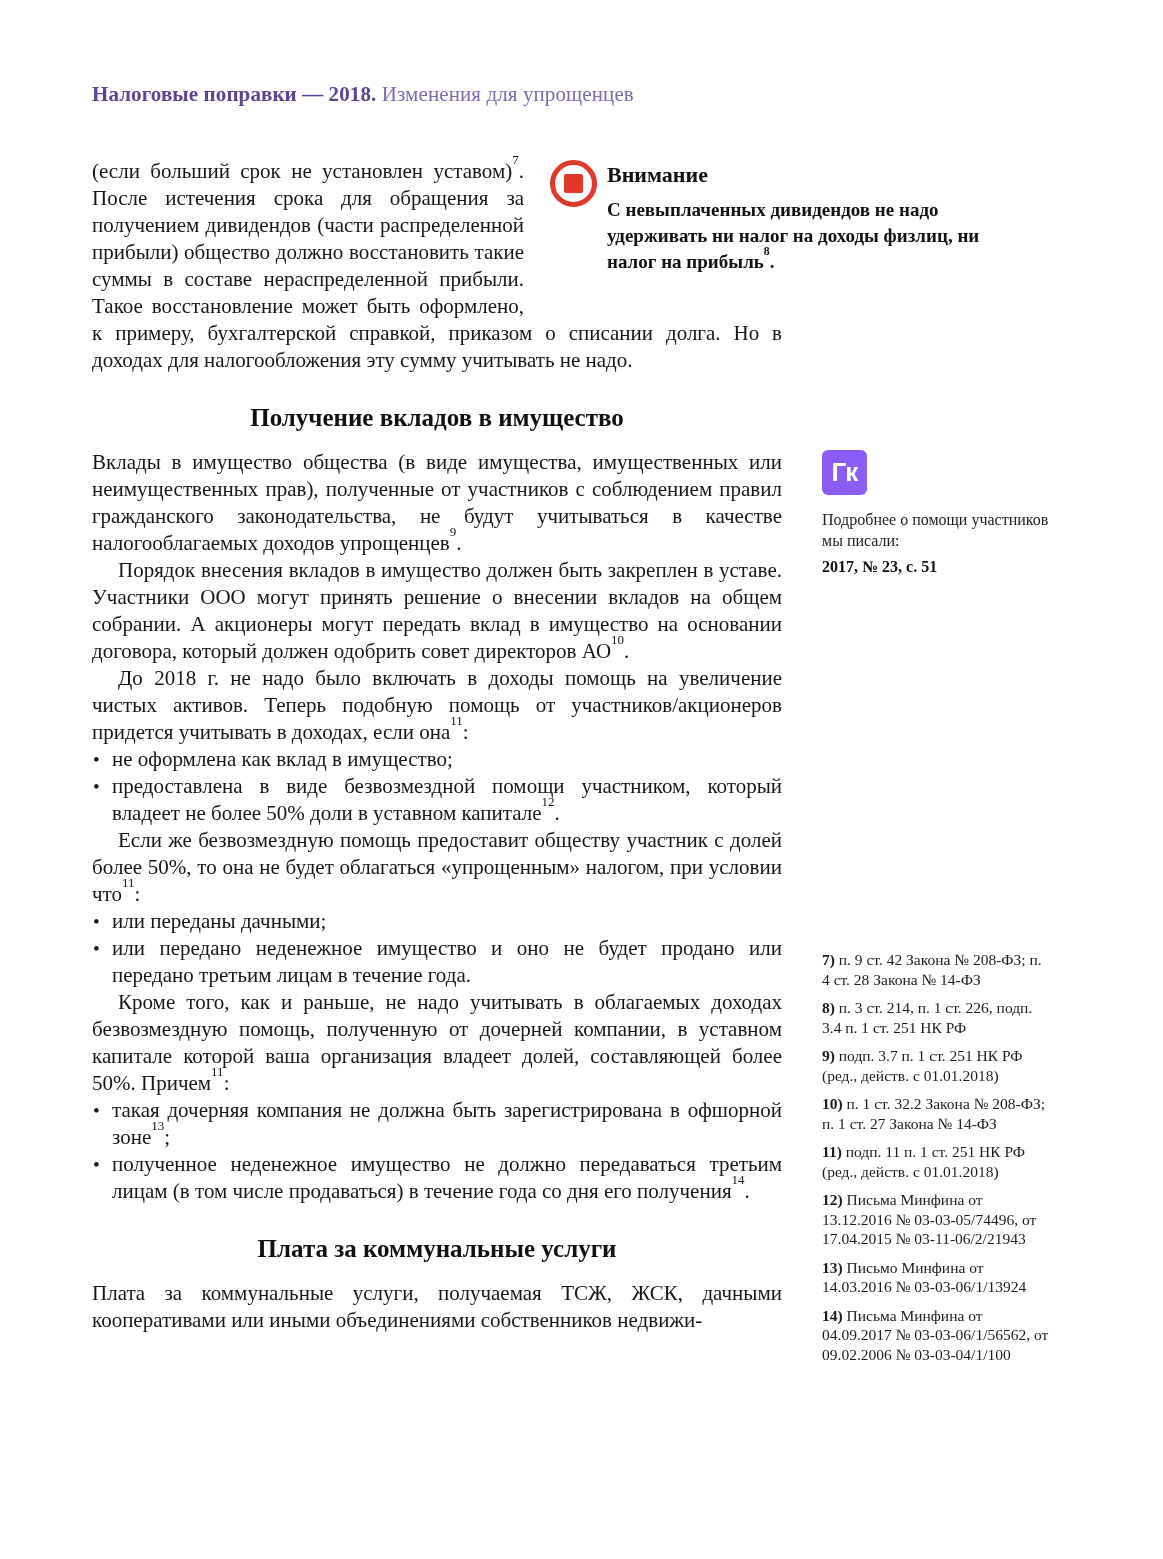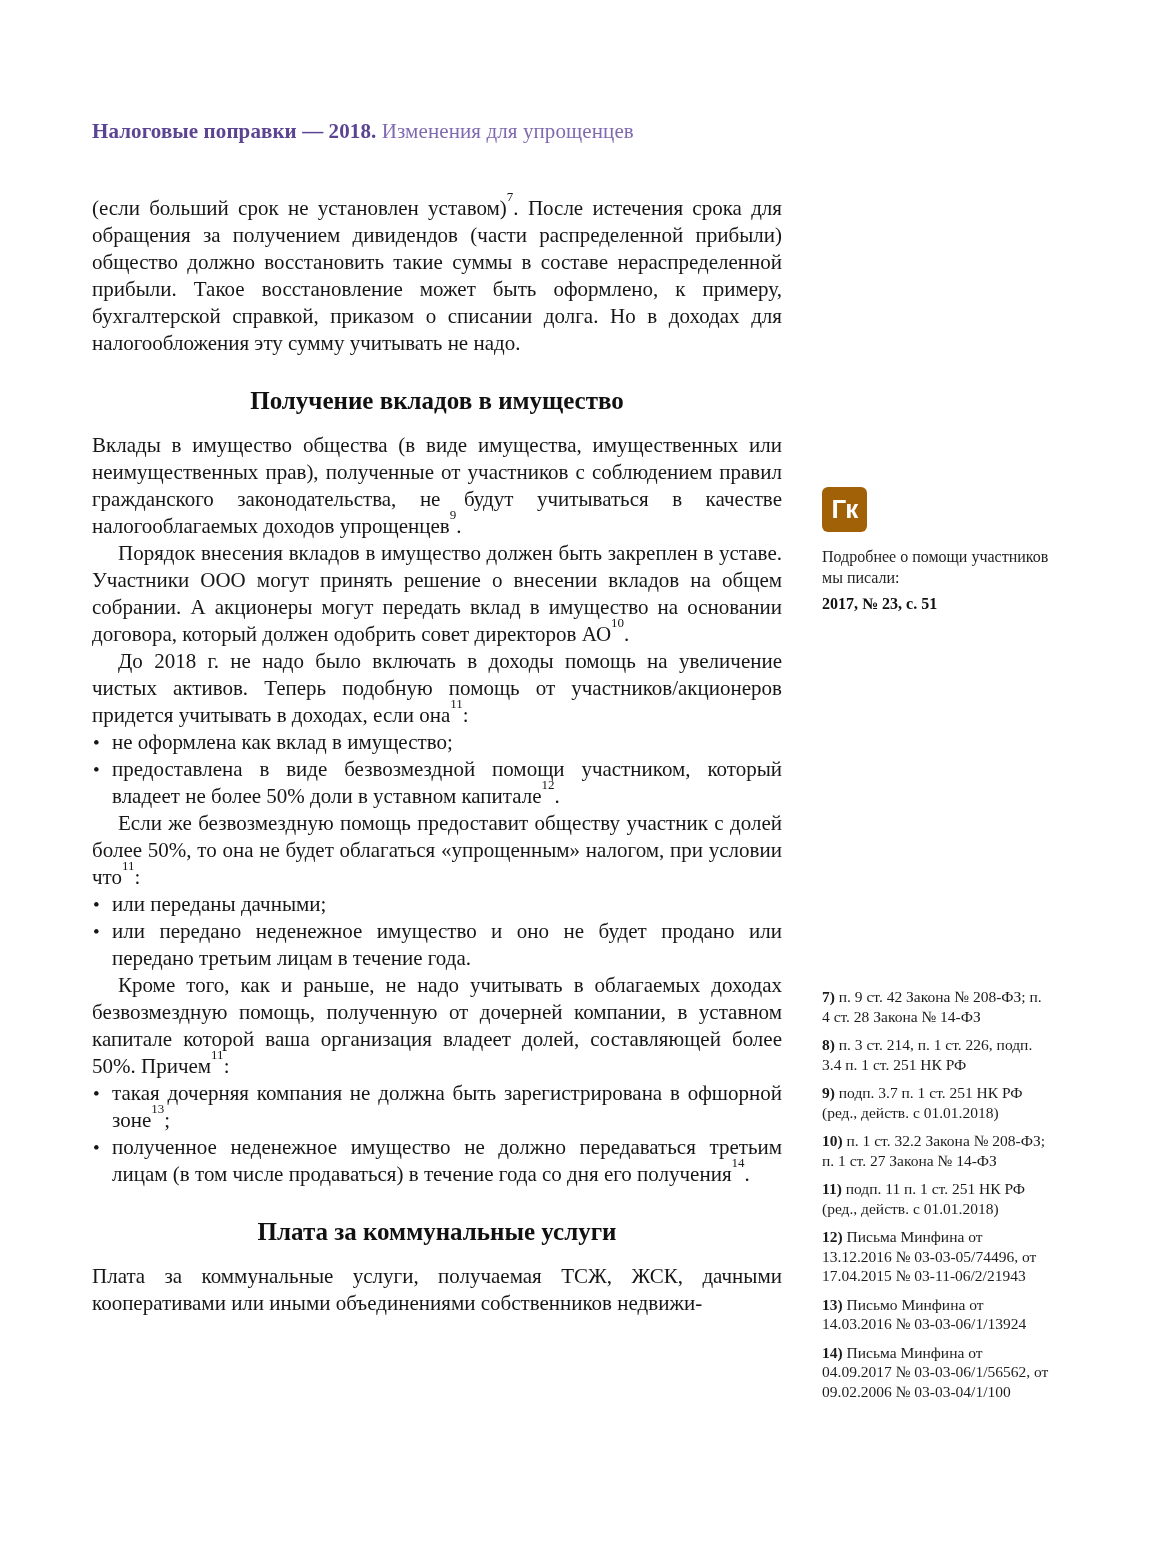--- a/index.html
+++ b/index.html
@@ -5,21 +5,20 @@
   * { box-sizing: border-box; }
   html, body { margin: 0; padding: 0; background: #ffffff; }
   .page {
     position: relative;
     width: 1163px;
     height: 1454px;
     background: #ffffff;
     font-family: "Liberation Serif", "DejaVu Serif", serif;
     color: #161616;
     overflow: hidden;
-    margin-top: 37px;
   }
 
   
   .page-header {
     position: absolute;
     left: 92px; top: 82px;
     font-size: 21px;
     letter-spacing: 0.1px;
   }
   .page-header .hdr-bold { font-weight: bold; color: #5c4493; }
@@ -104,21 +103,21 @@
   }
 
   
   .sidebar-note {
     position: absolute;
     left: 822px; top: 450px;
     width: 232px;
   }
   .gk-logo {
     width: 45px; height: 45px;
-    background: #a16207;
+    background: #8b5cf6;
     border-radius: 6px;
     display: flex;
     align-items: center;
     justify-content: center;
     color: #ffffff;
     font-family: "Liberation Sans", sans-serif;
     font-weight: bold;
     font-size: 26px;
     letter-spacing: -1px;
   }
@@ -160,20 +159,29 @@
 </head>
 <body>
 
 <div class="page">
 
   <div class="page-header">
     <span class="hdr-bold">Налоговые поправки — 2018.</span><span class="hdr-reg"> Изменения для упрощенцев</span>
   </div>
 
   <div class="main-col">
+    <aside class="callout">
+      <div class="attention-icon">
+        <div class="sq"></div>
+      </div>
+      <div class="callout-text">
+        <div class="callout-title">Внимание</div>
+        <div class="callout-body" id="callout-body">С невыплаченных дивидендов не надо удерживать ни налог на доходы физлиц, ни налог на прибыль<sup class="fn">8</sup>.</div>
+      </div>
+    </aside>
     <div id="main-blocks">
         <p class="body-p">(если больший срок не установлен уставом)<sup class="fn">7</sup>. После истечения срока для обращения за получением дивидендов (части распределенной прибыли) общество должно восстановить такие суммы в составе нераспределенной прибыли. Такое восстановление может быть оформлено, к примеру, бухгалтерской справкой, приказом о списании долга. Но в доходах для налогообложения эту сумму учитывать не надо.</p>
         <h2 class="section-h">Получение вкладов в имущество</h2>
         <p class="body-p">Вклады в имущество общества (в виде имущества, имущественных или неимущественных прав), полученные от участников с соблюдением правил гражданского законодательства, не будут учитываться в качестве налогооблагаемых доходов упрощенцев<sup class="fn">9</sup>.</p>
         <p class="body-p indent">Порядок внесения вкладов в имущество должен быть закреплен в уставе. Участники ООО могут принять решение о внесении вкладов на общем собрании. А акционеры могут передать вклад в имущество на основании договора, который должен одобрить совет директоров АО<sup class="fn">10</sup>.</p>
         <p class="body-p indent">До 2018 г. не надо было включать в доходы помощь на увеличение чистых активов. Теперь подобную помощь от участников/акционеров придется учитывать в доходах, если она<sup class="fn">11</sup>:</p>
         <div class="bullet-item"><span class="dot">•</span><span>не оформлена как вклад в имущество;</span></div>
         <div class="bullet-item"><span class="dot">•</span><span>предоставлена в виде безвозмездной помощи участником, который владеет не более 50% доли в уставном капитале<sup class="fn">12</sup>.</span></div>
         <p class="body-p indent">Если же безвозмездную помощь предоставит обществу участник с долей более 50%, то она не будет облагаться «упрощенным» налогом, при условии что<sup class="fn">11</sup>:</p>
         <div class="bullet-item"><span class="dot">•</span><span>или переданы дачными;</span></div>

